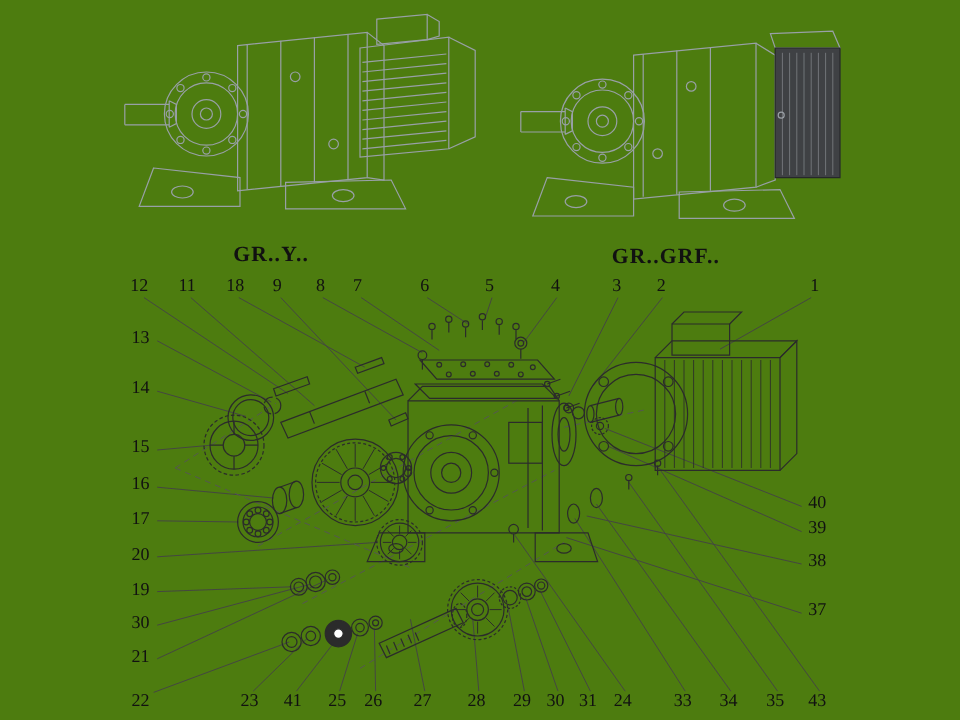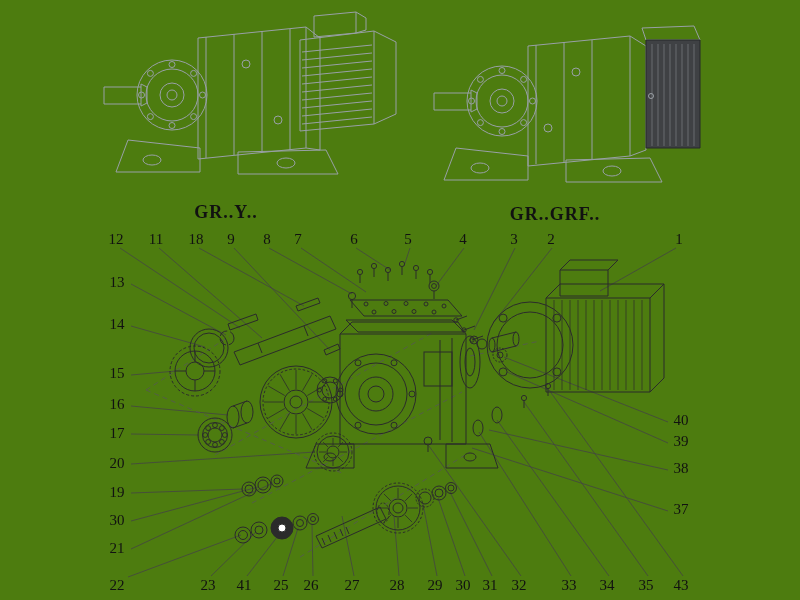--- a/index.html
+++ b/index.html
@@ -355,21 +355,21 @@
 <span class="co" style="left:117px;top:585px">22</span>
 <span class="co" style="left:208px;top:585px">23</span>
 <span class="co" style="left:244px;top:585px">41</span>
 <span class="co" style="left:281px;top:585px">25</span>
 <span class="co" style="left:311px;top:585px">26</span>
 <span class="co" style="left:352px;top:585px">27</span>
 <span class="co" style="left:397px;top:585px">28</span>
 <span class="co" style="left:435px;top:585px">29</span>
 <span class="co" style="left:463px;top:585px">30</span>
 <span class="co" style="left:490px;top:585px">31</span>
-<span class="co" style="left:519px;top:585px">32</span>
+<span class="co" style="left:519px;top:585px">24</span>
 <span class="co" style="left:569px;top:585px">33</span>
 <span class="co" style="left:607px;top:585px">34</span>
 <span class="co" style="left:646px;top:585px">35</span>
 <span class="co" style="left:681px;top:585px">43</span>
 <span class="co" style="left:681px;top:509px">37</span>
 <span class="co" style="left:681px;top:468px">38</span>
 <span class="co" style="left:681px;top:441px">39</span>
 <span class="co" style="left:681px;top:420px">40</span>
 
 </div>

